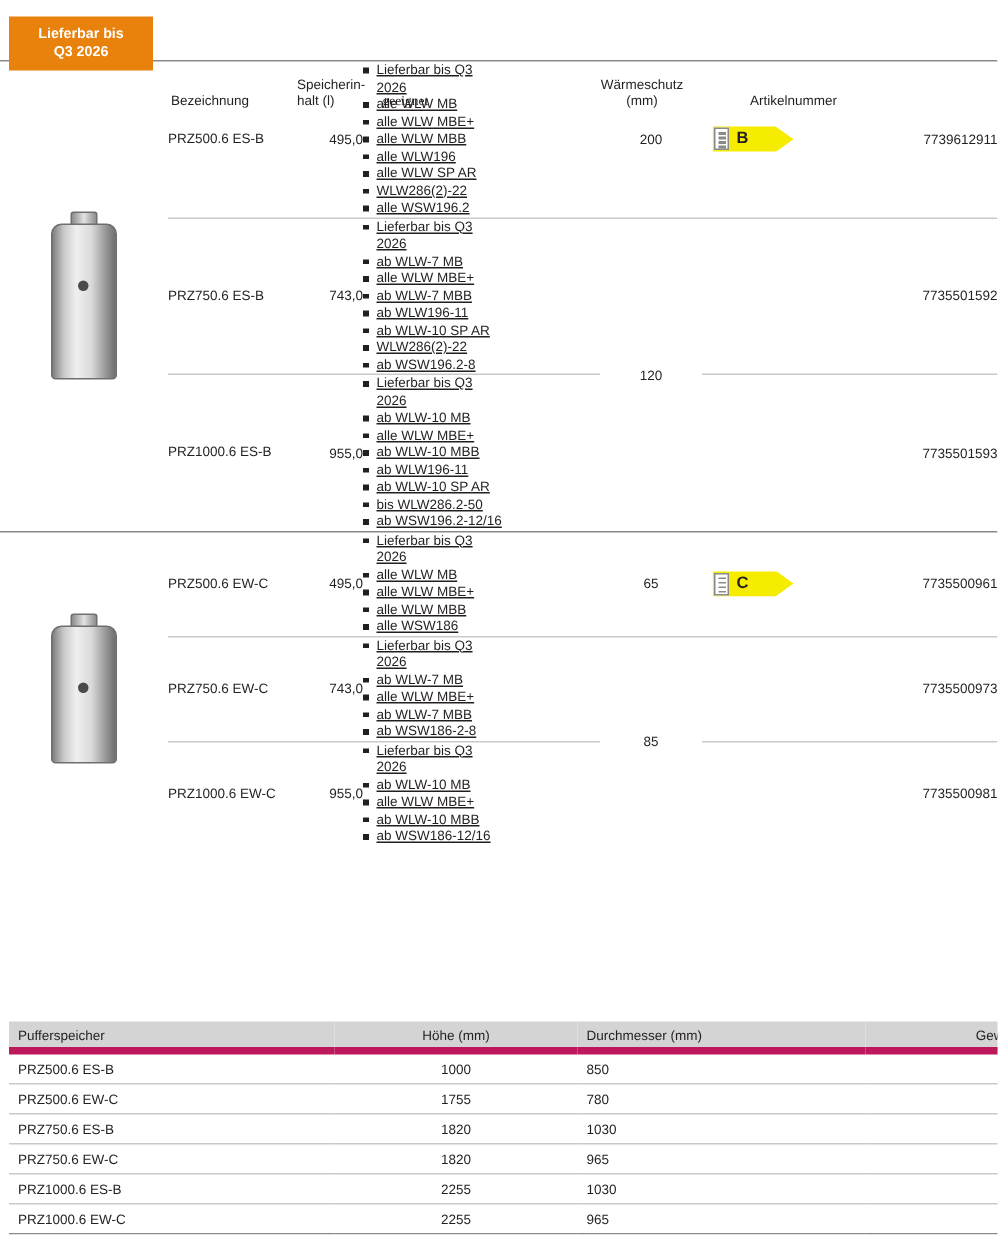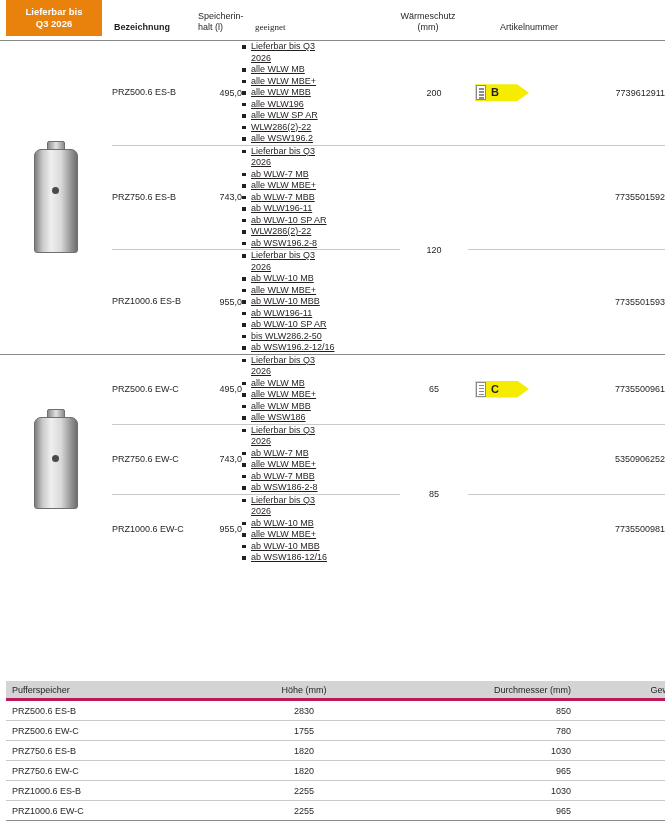--- a/index.html
+++ b/index.html
@@ -22,39 +22,40 @@
   }
 
   
   .header {
     position: relative;
     height: 40px;
   }
   .badge {
     position: absolute;
     left: 6px;
-    top: 0;
+    top: 11px;
     width: 96px;
     height: 36px;
     background: #e8820c;
     color: #ffffff;
     font-size: 9.5px;
     font-weight: bold;
     display: flex;
     flex-direction: column;
     align-items: center;
     justify-content: center;
     line-height: 12px;
     text-align: center;
   }
   .hdr-col {
     position: absolute;
     font-size: 9px;
     color: #231f20;
     text-align: left;
+    margin-top: 40px;
   }
   .hdr-center {
     text-align: center;
   }
   .hdr-right {
     text-align: left;
   }
 
   
   .maintable {
@@ -232,46 +233,46 @@
     table-layout: fixed;
     font-size: 9px;
   }
   .bottomtable th {
     background: #d4d4d4;
     font-weight: normal;
     font-size: 9px;
     color: #231f20;
     height: 17px;
     padding: 0 6px;
-    border-bottom: 3px solid #be185d;
+    border-bottom: 5px solid #be185d;
   }
   .bottomtable td {
     height: 19px;
     padding: 0 6px;
     border-bottom: 1px solid #c9c9c9;
     font-size: 9px;
     color: #231f20;
   }
   .bt-c0 { width: 205px; text-align: left; }
   .bt-c1 { width: 150px; text-align: center; }
-  .bt-c2 { width: 180px; text-align: right; }
+  .bt-c2 { width: 180px; text-align: left; }
   .bt-c3 { width: 118px; text-align: right; }
   .bottomtable tr.last td { border-bottom: 1px solid #8a8a8a; }
 </style>
 </head>
 <body>
 
 <div class="page">
 
   <div class="header">
     <div class="badge">
       <span>Lieferbar bis</span>
       <span>Q3 2026</span>
     </div>
-    <div class="hdr-col" style="left:114px; top:22px;font-weight:bold;">Bezeichnung</div>
+    <div class="hdr-col" style="left:114px; top:22px;">Bezeichnung</div>
     <div class="hdr-col" style="left:198px; top:11px;">Speicherin-</div>
     <div class="hdr-col" style="left:198px; top:22px;">halt (l)</div>
     <div class="hdr-col" style="left:255px; top:22px;font-family:Liberation Serif, serif;">geeignet</div>
     <div class="hdr-col hdr-center" style="left:380px; top:11px; width:96px;">Wärmeschutz</div>
     <div class="hdr-col hdr-center" style="left:380px; top:22px; width:96px;">(mm)</div>
     <div class="hdr-col hdr-right" style="left:500px; top:22px; width:145px;">Artikelnummer</div>
   </div>
 
   <table class="maintable">
     <colgroup>
@@ -403,21 +404,21 @@
             <li>Lieferbar bis Q3</li>
             <li class="cont">2026</li>
             <li>ab WLW-7 MB</li>
             <li>alle WLW MBE+</li>
             <li>ab WLW-7 MBB</li>
             <li>ab WSW186-2-8</li>
           </ul>
         </td>
         <td class="warm-cell" rowspan="2">85</td>
         <td></td>
-        <td class="art-cell">5350906252</td>
+        <td class="art-cell">7735500973</td>
       </tr>
 
       <tr class="rowline">
         <td class="name-cell">PRZ1000.6 EW-C</td>
         <td class="vol-cell">955,0</td>
         <td class="feat-cell">
           <ul class="feat-list">
             <li>Lieferbar bis Q3</li>
             <li class="cont">2026</li>
             <li>ab WLW-10 MB</li>
@@ -439,21 +440,21 @@
         <tr>
           <th class="bt-c0">Pufferspeicher</th>
           <th class="bt-c1">Höhe (mm)</th>
           <th class="bt-c2">Durchmesser (mm)</th>
           <th class="bt-c3">Gewicht (kg)</th>
         </tr>
       </thead>
       <tbody>
         <tr>
           <td class="bt-c0">PRZ500.6 ES-B</td>
-          <td class="bt-c1">2830</td>
+          <td class="bt-c1">1000</td>
           <td class="bt-c2">850</td>
           <td class="bt-c3">99</td>
         </tr>
         <tr>
           <td class="bt-c0">PRZ500.6 EW-C</td>
           <td class="bt-c1">1755</td>
           <td class="bt-c2">780</td>
           <td class="bt-c3">96</td>
         </tr>
         <tr>

